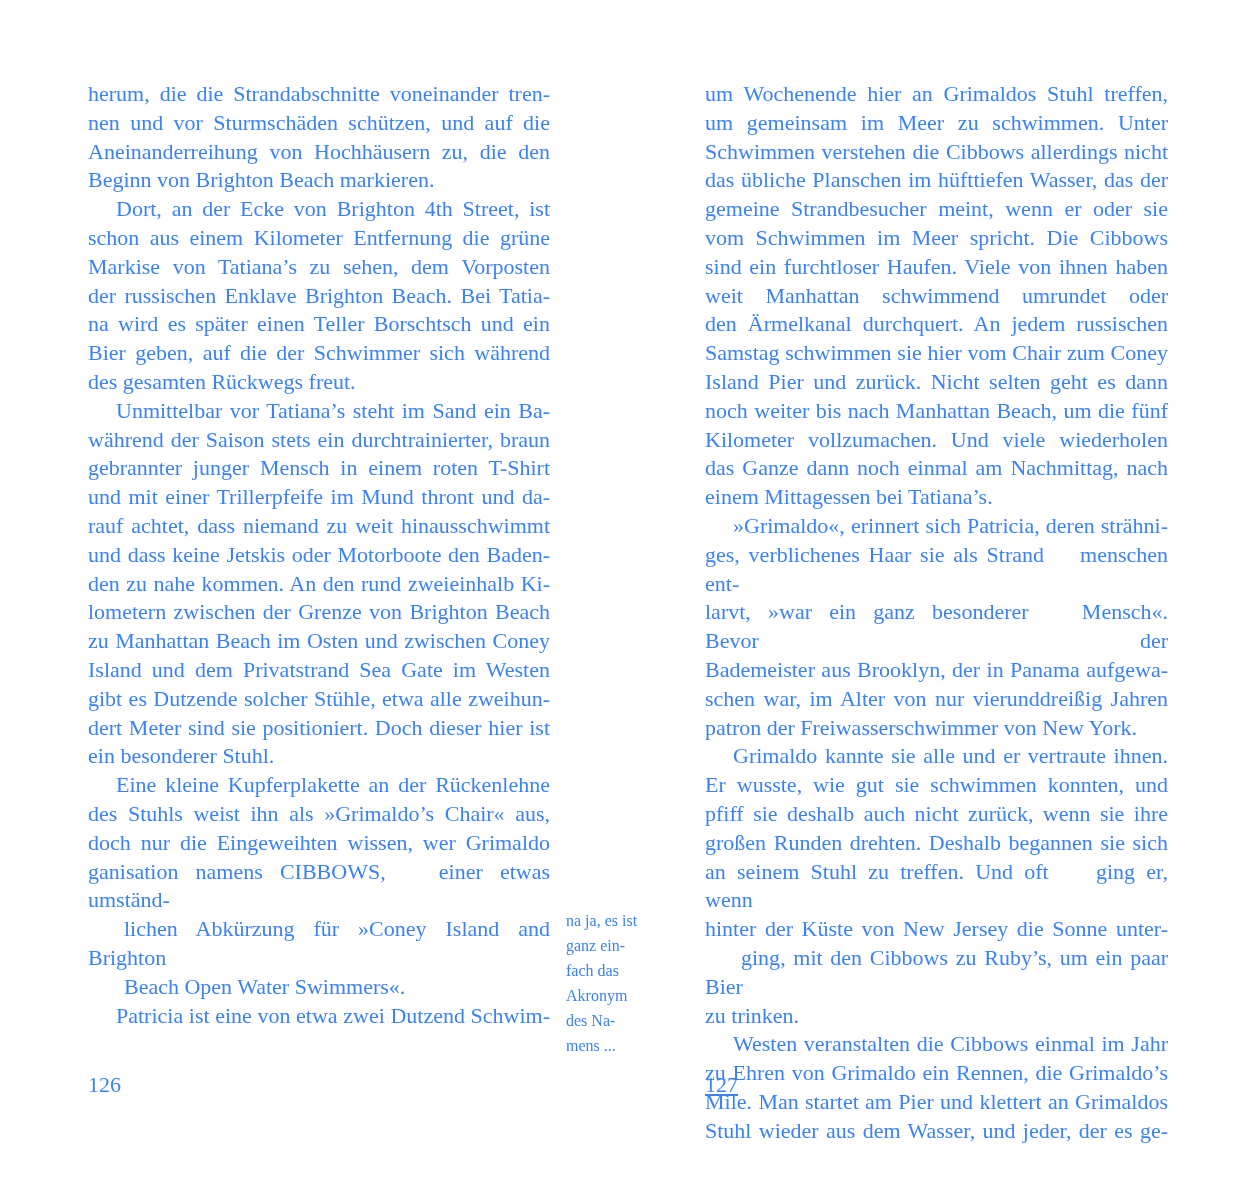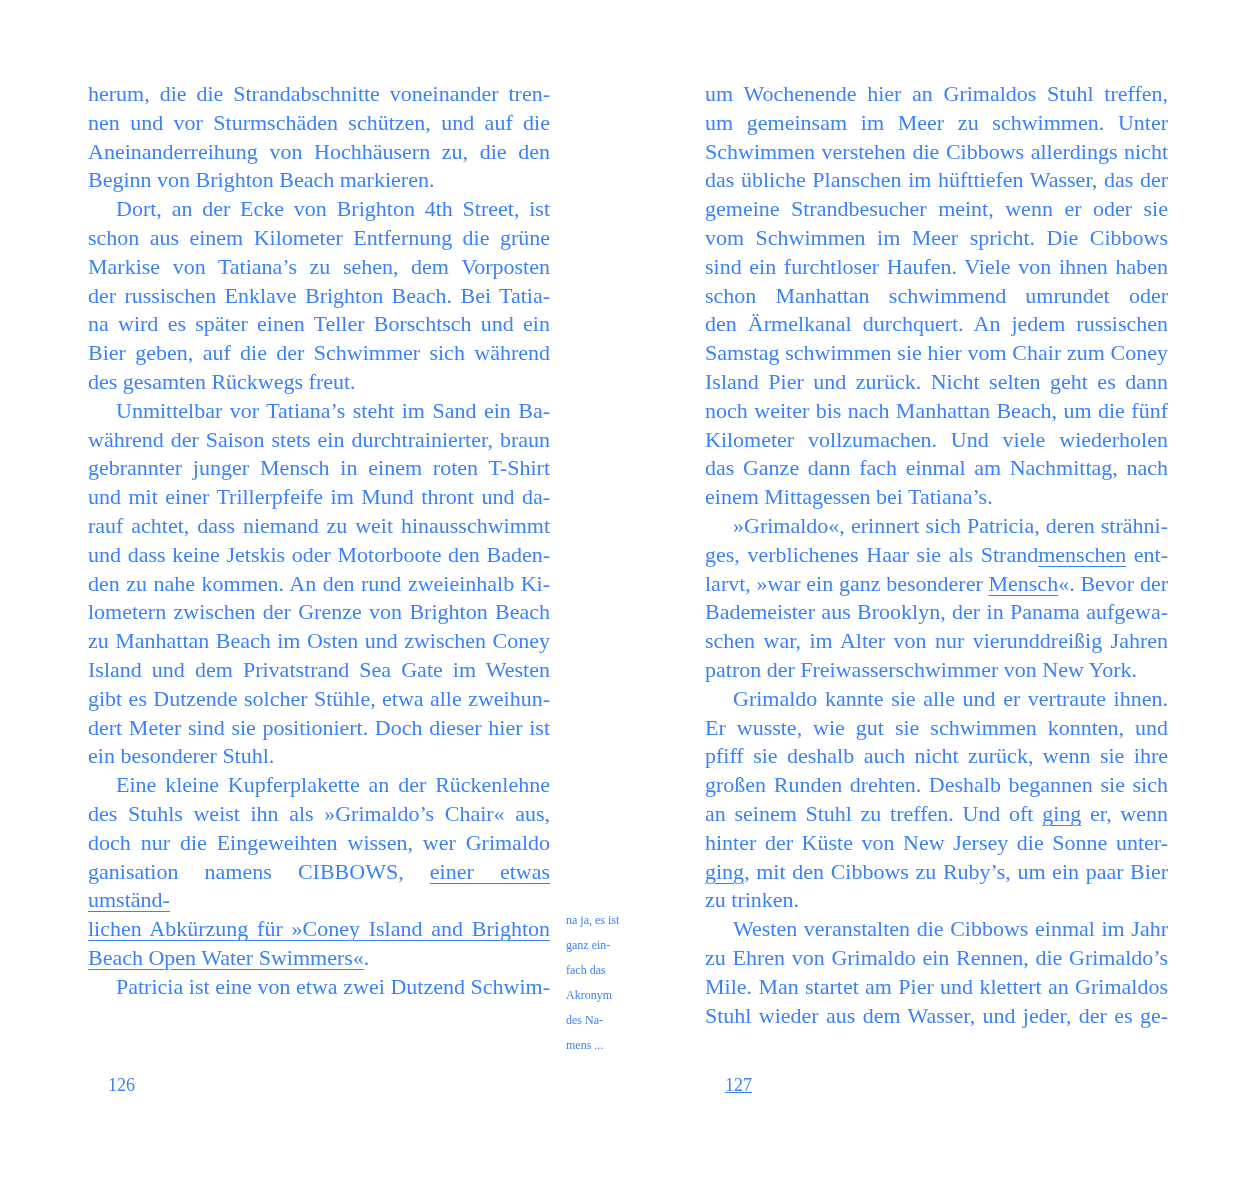--- a/index.html
+++ b/index.html
@@ -18,38 +18,37 @@
     top: 80px;
     font-size: 22px;
     line-height: 28.8px;
   }
   #left-col  { left: 88px;  width: 462px; }
   #right-col { left: 705px; width: 463px; }
   .line { text-align: justify; text-align-last: justify; }
   .line.last { text-align-last: left; }
   .line.indent { text-indent: 28px; }
   .u {
-    text-decoration: underline;
     text-decoration-thickness: 1.3px;
     text-underline-offset: 4px;
+    margin-left: 36px;
   }
   .margin-note {
     position: absolute;
     left: 566px;
     top: 908px;
     width: 92px;
-    font-size: 12px;
+    font-size: 16px;
     line-height: 25px;
   }
   .pagenum {
     position: absolute;
     top: 1074px;
-    font-size: 18px;
+    font-size: 22px;
     line-height: 22px;
-    margin-left: 20px;
   }
   #pn-left  { left: 88px; }
   #pn-right { left: 705px; width: 463px; text-align: left; text-decoration: underline; }
 </style>
 </head>
 <body>
 
 <div class="spread">
   <section>
     <div class="column" id="left-col">
@@ -97,27 +96,27 @@
   </section>
   <section>
     <div class="column" id="right-col">
         <div class="line"><span>um Wochenende hier an Grimaldos Stuhl treffen,</span></div>
         <div class="line"><span>um gemeinsam im Meer zu schwimmen. Unter</span></div>
         <div class="line"><span>Schwimmen verstehen die Cibbows allerdings nicht</span></div>
         <div class="line"><span>das übliche Planschen im hüfttiefen Wasser, das der</span></div>
         <div class="line"><span>gemeine Strandbesucher meint, wenn er oder sie</span></div>
         <div class="line"><span>vom Schwimmen im Meer spricht. Die Cibbows</span></div>
         <div class="line"><span>sind ein furchtloser Haufen. Viele von ihnen haben</span></div>
-        <div class="line"><span>schon Manhattan schwimmend umrundet oder</span></div>
+        <div class="line"><span>weit Manhattan schwimmend umrundet oder</span></div>
         <div class="line"><span>den Ärmelkanal durchquert. An jedem russischen</span></div>
         <div class="line"><span>Samstag schwimmen sie hier vom Chair zum Coney</span></div>
         <div class="line"><span>Island Pier und zurück. Nicht selten geht es dann</span></div>
         <div class="line"><span>noch weiter bis nach Manhattan Beach, um die fünf</span></div>
         <div class="line"><span>Kilometer vollzumachen. Und viele wiederholen</span></div>
-        <div class="line"><span>das Ganze dann fach einmal am Nachmittag, nach</span></div>
+        <div class="line"><span>das Ganze dann noch einmal am Nachmittag, nach</span></div>
         <div class="line last"><span>einem Mittagessen bei Tatiana’s.</span></div>
         <div class="line indent"><span>»Grimaldo«, erinnert sich Patricia, deren strähni-</span></div>
         <div class="line"><span>ges, verblichenes Haar sie als Strand</span><span class="u">menschen</span><span> ent-</span></div>
         <div class="line"><span>larvt, »war ein ganz besonderer </span><span class="u">Mensch</span><span>«. Bevor der</span></div>
         <div class="line"><span>Bademeister aus Brooklyn, der in Panama aufgewa-</span></div>
         <div class="line"><span>schen war, im Alter von nur vierunddreißig Jahren</span></div>
         <div class="line last"><span>patron der Freiwasserschwimmer von New York.</span></div>
         <div class="line indent"><span>Grimaldo kannte sie alle und er vertraute ihnen.</span></div>
         <div class="line"><span>Er wusste, wie gut sie schwimmen konnten, und</span></div>
         <div class="line"><span>pfiff sie deshalb auch nicht zurück, wenn sie ihre</span></div>

